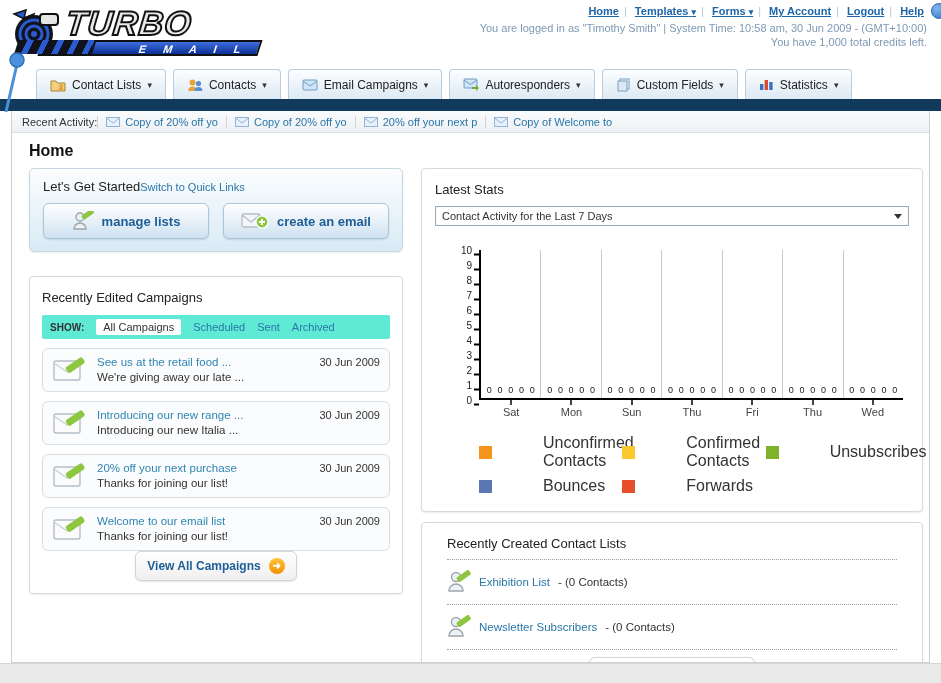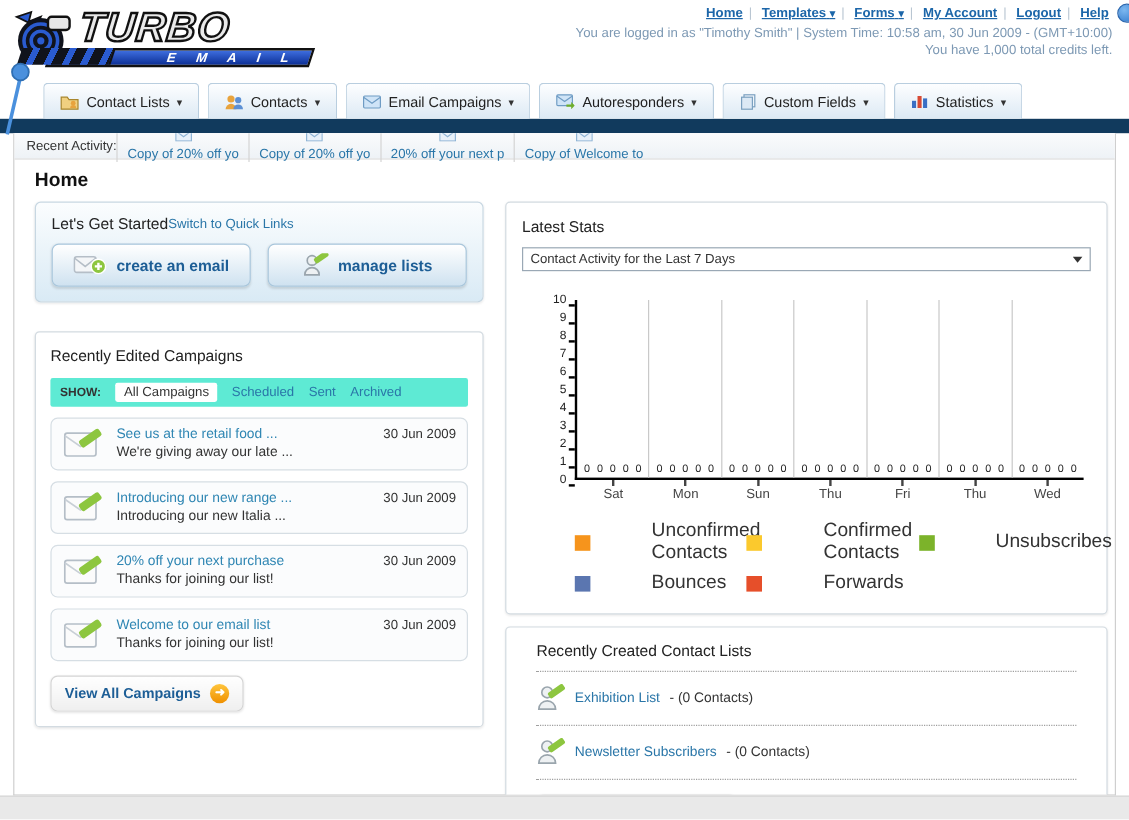--- a/index.html
+++ b/index.html
@@ -33,21 +33,21 @@
     border:1px solid #b9cedf; border-bottom:none; border-radius:4px 4px 0 0;
     background:linear-gradient(#fdfeff,#dce9f4); font-size:12px; color:#222; white-space:nowrap; }
   .tab .caret { font-size:9px; color:#333; }
   .tab svg { display:block; }
   .navybar { height:12px; background:#113a5d; }
 
   
   .content { margin:0 11px; height:552px; background:#fff; border:1px solid #cfcfcf; border-top:none; overflow:hidden; }
   .activity { height:22px; display:flex; align-items:center; padding:0 10px; font-size:11px; color:#333;
     background:linear-gradient(#fafbfc,#eef2f6); border-bottom:1px solid #dcdcdc; }
-  .activity .act-item { display:flex; align-items:center; gap:5px; padding:0 8px; border-left:1px solid #d4d4d4;flex-direction:column; }
+  .activity .act-item { display:flex; align-items:center; gap:5px; padding:0 8px; border-left:1px solid #d4d4d4; }
   .activity .act-item:first-of-type { border-left:none; margin-left:8px; }
   .activity a { color:#2a76a8; }
   .page-title { font-size:16px; font-weight:bold; color:#111; margin:9px 0 8px 17px; }
 
   .columns { display:flex; gap:18px; padding:0 17px; align-items:flex-start; }
   .col-left { width:374px; flex:none; }
   .col-right { flex:1; }
 
   .panel { background:#fff; border:1px solid #d3dbe1; border-radius:4px; box-shadow:0 1px 2px rgba(0,0,0,.08); }
   .panel-title { font-size:13px; color:#222; }
@@ -68,21 +68,21 @@
     font-size:11px; border-radius:2px; }
   .showbar .show-label { font-size:10px; font-weight:bold; color:#333; }
   .showbar a { color:#2a76a8; }
   .showbar .selected { background:#fff; color:#333; padding:2px 7px; border-radius:2px; }
   .camp-item { margin-top:9px; border:1px solid #d6dee4; border-radius:6px; background:#fbfcfd;
     padding:7px 9px; display:flex; gap:9px; }
   .camp-body { flex:1; min-width:0; }
   .camp-title { font-size:11.5px; color:#2f86b3; display:block; }
   .camp-sub { font-size:11.5px; color:#333; margin-top:3px; }
   .camp-date { font-size:11px; color:#333; white-space:nowrap; }
-  .btn-row { display:flex; justify-content:flex-start; margin-top:12px; }
+  .btn-row { display:flex; justify-content:center; margin-top:0; }
   .pill-btn { display:inline-flex; align-items:center; gap:8px; cursor:pointer;
     border:1px solid #d4d4d4; border-radius:6px; background:linear-gradient(#ffffff,#efefef);
     padding:6px 11px; font-size:12px; font-weight:bold; color:#1d5e96; box-shadow:0 1px 2px rgba(0,0,0,.1); }
   .arrow-circle { width:16px; height:16px; border-radius:50%; background:linear-gradient(#ffc53d,#ef9000);
     color:#fff; font-size:10px; line-height:16px; text-align:center; font-weight:bold; }
 
   
   .stats { padding:11px 13px 12px; }
   .sel { margin-top:8px; height:20px; border:1px solid #9aa8b5; background:#fff; display:flex; align-items:center;
     padding:0 6px; font-size:11px; color:#333; cursor:pointer; }
@@ -251,35 +251,35 @@
   <div class="columns">
 
     <div class="col-left">
       <div class="get-started">
         <div class="gs-head">
           <span class="panel-title">Let's Get Started</span>
           <a href="#">Switch to Quick Links</a>
         </div>
         <div class="gs-buttons">
           <div class="gs-btn">
+            <svg width="22" height="20" viewBox="0 0 22 20">
+                <circle cx="8" cy="6" r="4" fill="#eef1f3" stroke="#9aa5ad" stroke-width="1.4"></circle>
+                <path d="M2 18 a6 6 0 0 1 12 0 Z" fill="#eef1f3" stroke="#9aa5ad" stroke-width="1.4"></path>
+                <rect x="9" y="5" width="13" height="5" rx="1.5" transform="rotate(-35 9 5)" fill="#8dc63f"></rect>
+              </svg>
+            <span>manage lists</span>
+          </div>
+          <div class="gs-btn">
             <svg width="28" height="20" viewBox="0 0 28 20">
                 <rect x="1" y="3" width="18" height="13" rx="2" fill="#f4f6f8" stroke="#b5bec7" stroke-width="1.3"></rect>
                 <path d="M1 4 L10 11 L19 4" fill="none" stroke="#b5bec7" stroke-width="1.3"></path>
                 <circle cx="21" cy="11" r="6" fill="#8dc63f" stroke="#fff" stroke-width="1.2"></circle>
                 <path d="M21 8 v6 M18 11 h6" stroke="#fff" stroke-width="2"></path>
               </svg>
             <span>create an email</span>
-          </div>
-          <div class="gs-btn">
-            <svg width="22" height="20" viewBox="0 0 22 20">
-                <circle cx="8" cy="6" r="4" fill="#eef1f3" stroke="#9aa5ad" stroke-width="1.4"></circle>
-                <path d="M2 18 a6 6 0 0 1 12 0 Z" fill="#eef1f3" stroke="#9aa5ad" stroke-width="1.4"></path>
-                <rect x="9" y="5" width="13" height="5" rx="1.5" transform="rotate(-35 9 5)" fill="#8dc63f"></rect>
-              </svg>
-            <span>manage lists</span>
           </div>
         </div>
       </div>
 
       <div class="panel campaigns">
         <span class="panel-title">Recently Edited Campaigns</span>
         <div class="showbar">
           <span class="show-label">SHOW:</span>
           <span class="selected">All Campaigns</span>
           <a href="#">Scheduled</a>

